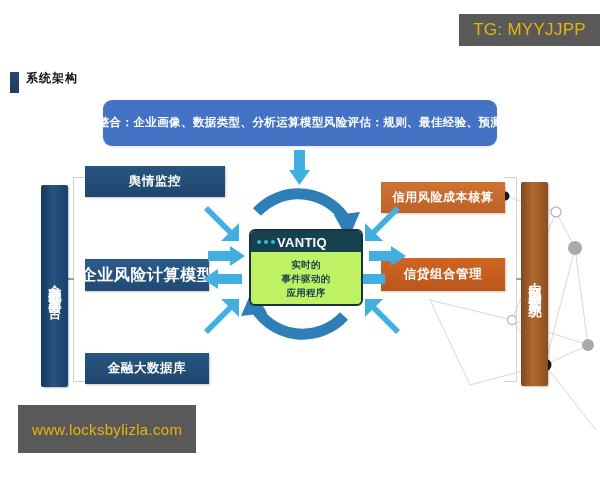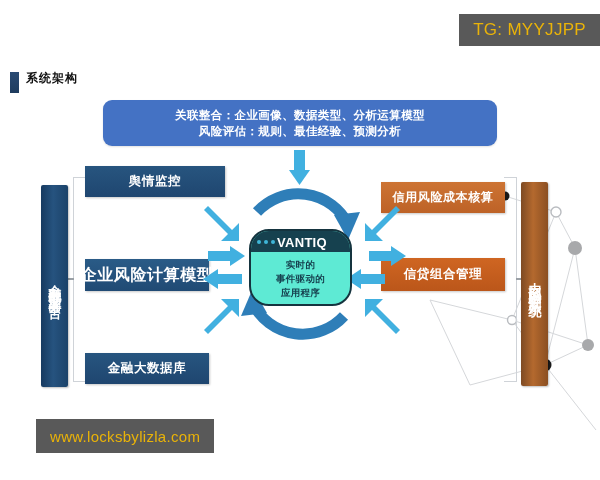--- a/index.html
+++ b/index.html
@@ -15,41 +15,42 @@
   
   .wm{
     position:absolute;
     background:#595959;
     color:#eab308;
     font-family:"Liberation Sans",sans-serif;
     letter-spacing:.3px;
     display:flex;align-items:center;justify-content:center;
   }
   #wm-tg{right:0;top:14px;height:32px;padding:0 14px;font-size:17px;}
-  #wm-site{left:36px;bottom:27px;height:34px;padding:0 14px;font-size:15px;}
+  #wm-site{left:18px;bottom:27px;height:34px;padding:7px 14px;font-size:15px;}
 
   
   #title-accent{
     position:absolute;left:10px;top:72px;width:9px;height:21px;
     background:linear-gradient(180deg,#2a4a73 0%,#1f3c5e 100%);
   }
   #page-title{
     position:absolute;left:26px;top:70px;
     font-size:12px;font-weight:bold;color:#111111;
     letter-spacing:1px;
     font-family:"DejaVu Sans","Liberation Sans",sans-serif;
     text-align:right;
   }
 
   
   #banner{
     position:absolute;left:103px;top:100px;width:394px;height:46px;
     background:#4472c4;border-radius:9px;
-    display:flex;flex-direction:column;align-items:center;justify-content:center;
+    display:flex;flex-direction:row;align-items:center;justify-content:center;
     box-shadow:0 1px 2px rgba(0,0,0,.12);
+    font-family:Liberation Mono, monospace;
   }
   #banner .bline{
     color:#ffffff;font-size:11.5px;font-weight:bold;line-height:16px;
     letter-spacing:.4px;white-space:nowrap;
   }
 
   
   .vbar{
     position:absolute;
     display:flex;align-items:center;justify-content:center;
@@ -93,22 +94,22 @@
   #box-l1{left:85px;top:166px;width:140px;height:31px;}
   #box-l2{left:85px;top:259px;width:124px;height:32px;font-size:16px;}
   #box-l3{left:85px;top:353px;width:124px;height:31px;}
 
   #box-r1{left:381px;top:166px;width:124px;height:31px;font-size:12px;margin-top:16px;}
   #box-r2{left:381px;top:258px;width:124px;height:33px;}
   #box-r3{left:381px;top:351px;width:124px;height:33px;}
 
   
   #centre-card{
-    position:absolute;left:249px;top:229px;width:103px;height:77px;
-    background:#5eead4;border:2.4px solid #15343f;border-radius:20px;
+    position:absolute;left:249px;top:229px;width:114px;height:77px;
+    background:#bef264;border:2.4px solid #15343f;border-radius:6px;
     overflow:hidden;box-sizing:border-box;z-index:6;
   }
   #card-titlebar{
     height:21px;background:#16414f;display:flex;align-items:center;
     padding-left:6px;gap:3px;position:relative;
   }
   .dot{width:4px;height:4px;border-radius:50%;background:#3fb6d8;}
   #card-brand{
     position:absolute;left:26px;top:50%;transform:translateY(-50%);
     color:#ffffff;font-size:13px;font-weight:bold;letter-spacing:.3px;

